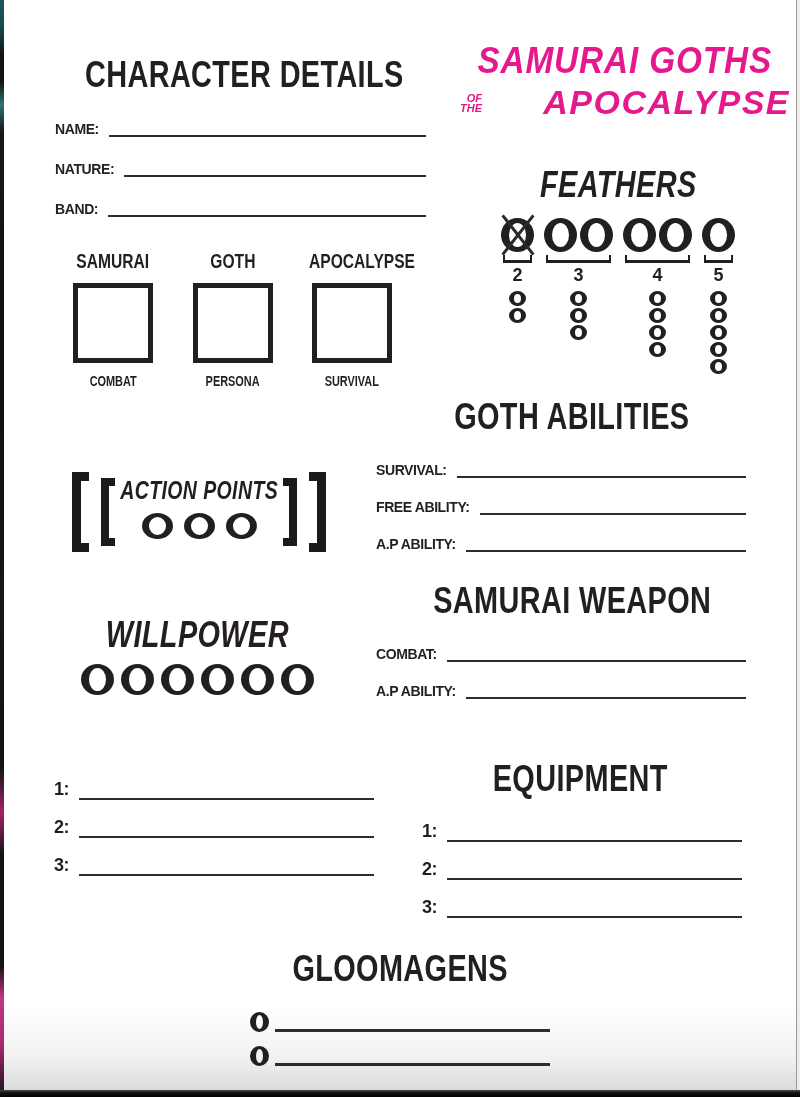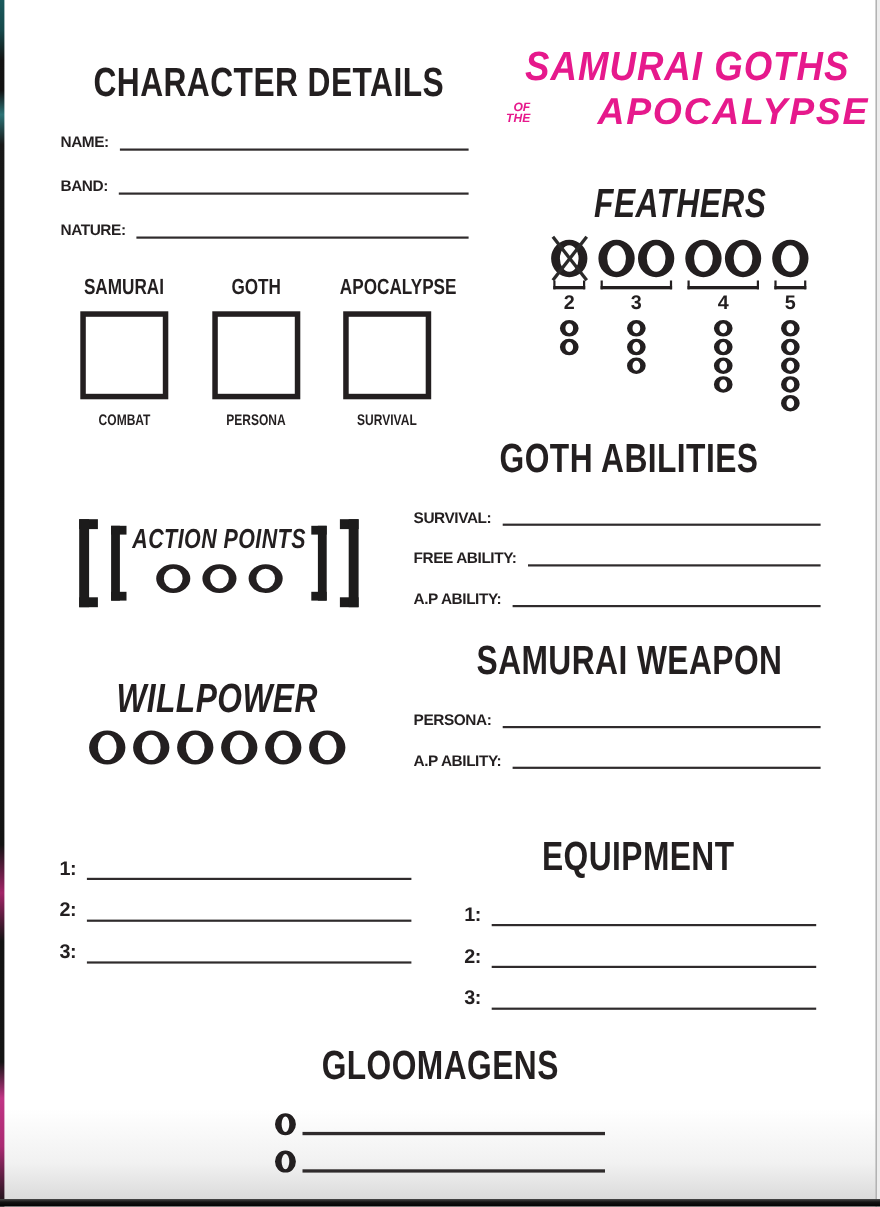--- a/index.html
+++ b/index.html
@@ -103,25 +103,25 @@
 <div id="bottom-bar"></div>
 
 <div id="char-details" class="sec">
   <div class="h1"><span class="cx">CHARACTER DETAILS</span></div>
   <div class="rows">
     <div class="frow">
       <span class="lbl">NAME:</span>
       <span class="wline"></span>
     </div>
     <div class="frow">
+      <span class="lbl">NATURE:</span>
+      <span class="wline"></span>
+    </div>
+    <div class="frow">
       <span class="lbl">BAND:</span>
-      <span class="wline"></span>
-    </div>
-    <div class="frow">
-      <span class="lbl">NATURE:</span>
       <span class="wline"></span>
     </div>
   </div>
 </div>
 
 <div id="logo" class="sec">
   <div class="logo1"><span class="cx9">SAMURAI GOTHS</span></div>
   <div class="logo2">
     <span class="ofthe">
       <span>OF</span>
@@ -242,21 +242,21 @@
     <span class="ring c-ap"></span>
   <span class="ring c-ap"></span>
       <span class="ring c-ap"></span>
     </div>
 </div>
 
 <div id="samurai-weapon" class="sec">
   <div class="h1"><span class="cx">SAMURAI WEAPON</span></div>
   <div class="rows">
     <div class="frow">
-      <span class="lbl">PERSONA:</span>
+      <span class="lbl">COMBAT:</span>
       <span class="wline"></span>
     </div>
     <div class="frow">
       <span class="lbl">A.P ABILITY:</span>
       <span class="wline"></span>
     </div>
   </div>
 </div>
 
 <div id="willpower" class="sec">

